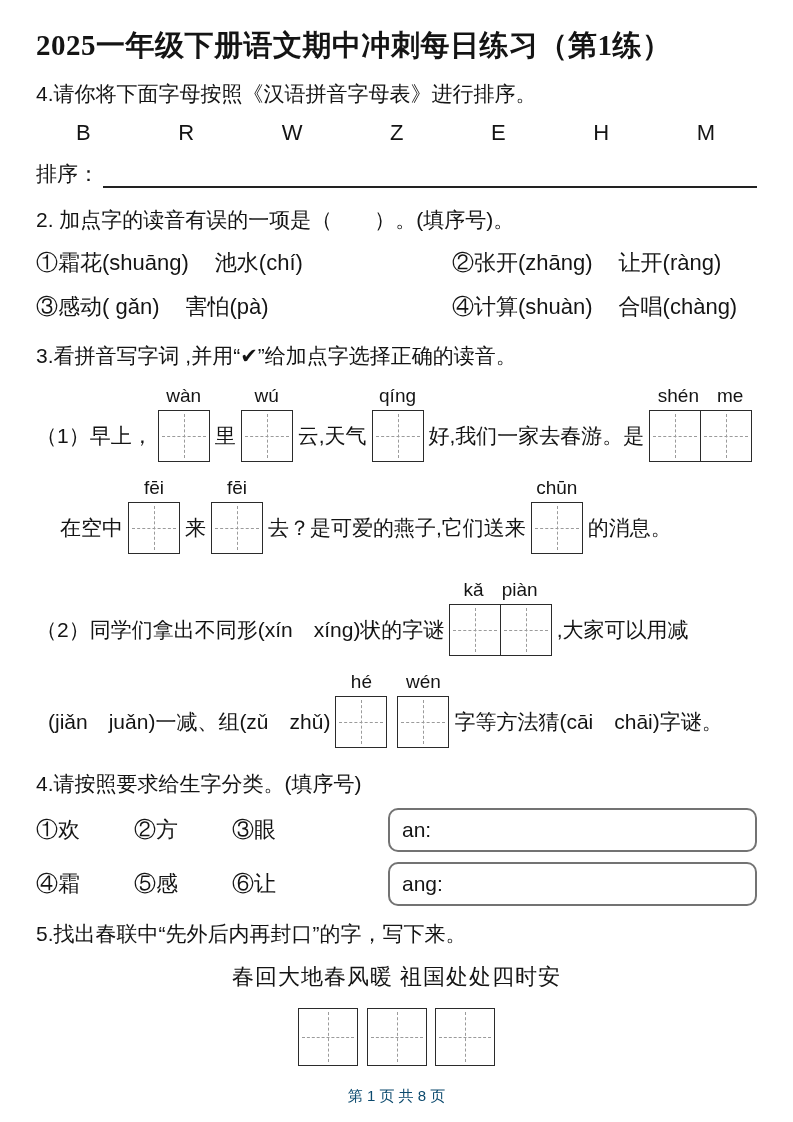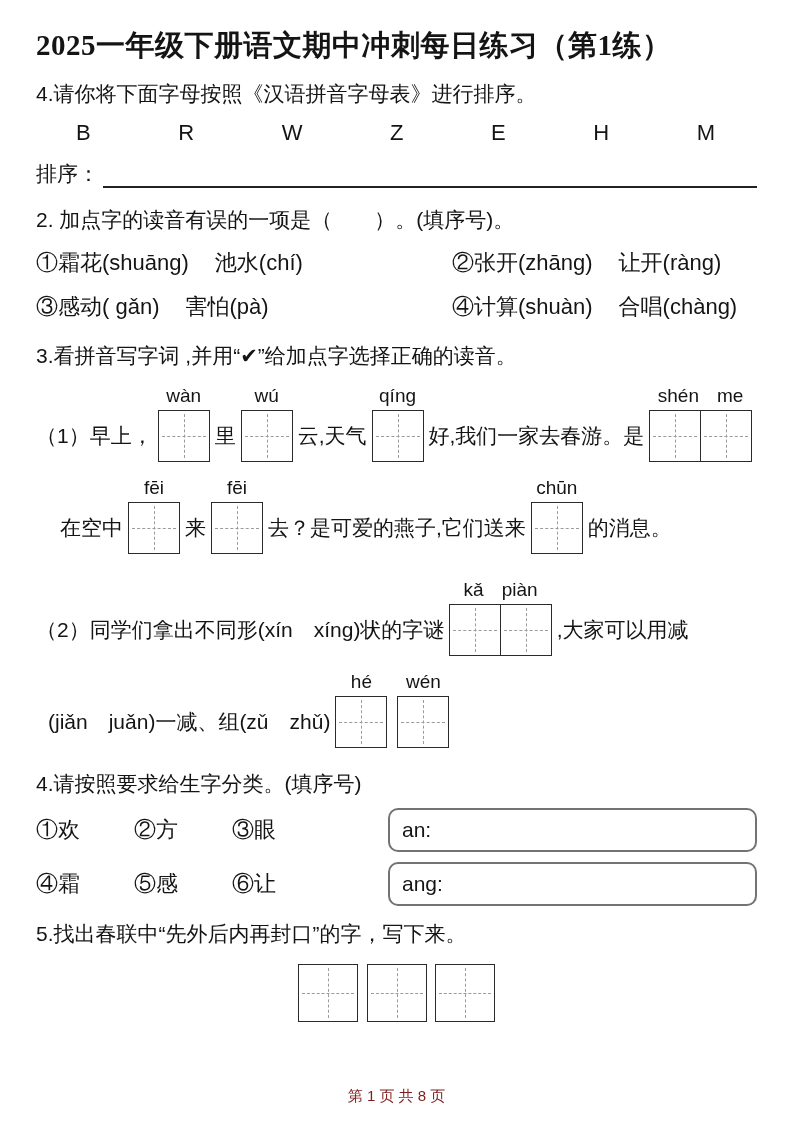--- a/index.html
+++ b/index.html
@@ -76,21 +76,21 @@
     padding-left:12px; font-size:21px;
   }
 
   
   .couplet { text-align:center; font-size:22px; margin-top:14px; letter-spacing:1px; }
   .q5boxes { display:flex; justify-content:center; gap:10px; margin-top:16px; }
   .q5boxes .wcell { width:60px; height:58px; }
 
   .footer {
     position:absolute; bottom:16px; left:0; width:100%;
-    text-align:center; font-size:15px; color:#7f1d1d;
+    text-align:center; font-size:15px; color:#0c4a6e;
   }
 </style>
 </head>
 <body>
 
 <div class="page">
 
   <h1 class="title">2025一年级下册语文期中冲刺每日练习（第1练）</h1>
 
   <div class="prompt">4.请你将下面字母按照《汉语拼音字母表》进行排序。</div>
@@ -194,20 +194,21 @@
   <div class="qline l4">
     <span class="txt">(jiǎn　juǎn)一减、组(zǔ　zhǔ)</span>
     <span class="boxgroup">
       <span class="pinyin">hé</span>
       <span class="wcell"></span>
     </span>
     <span class="boxgroup">
       <span class="pinyin">wén</span>
       <span class="wcell"></span>
     </span>
+    <span class="txt">字等方法猜(cāi　chāi)字谜。</span>
   </div>
 
   <div class="prompt" style="margin-top:22px;">4.请按照要求给生字分类。(填序号)</div>
   <div class="q4row">
     <div class="q4items">
       <span>①欢</span>
       <span>②方</span>
       <span>③眼</span>
     </div>
     <div class="ansbox">
@@ -219,20 +220,21 @@
       <span>④霜</span>
       <span>⑤感</span>
       <span>⑥让</span>
     </div>
     <div class="ansbox">
       <span>ang:</span>
     </div>
   </div>
 
   <div class="prompt" style="">5.找出春联中“先外后内再封口”的字，写下来。</div>
+  <div class="couplet">春回大地春风暖  祖国处处四时安</div>
   <div class="q5boxes">
     <span class="wcell"></span>
     <span class="wcell"></span>
     <span class="wcell"></span>
   </div>
 
 </div>
 
 <div class="footer">第 1 页 共 8 页</div>
 

